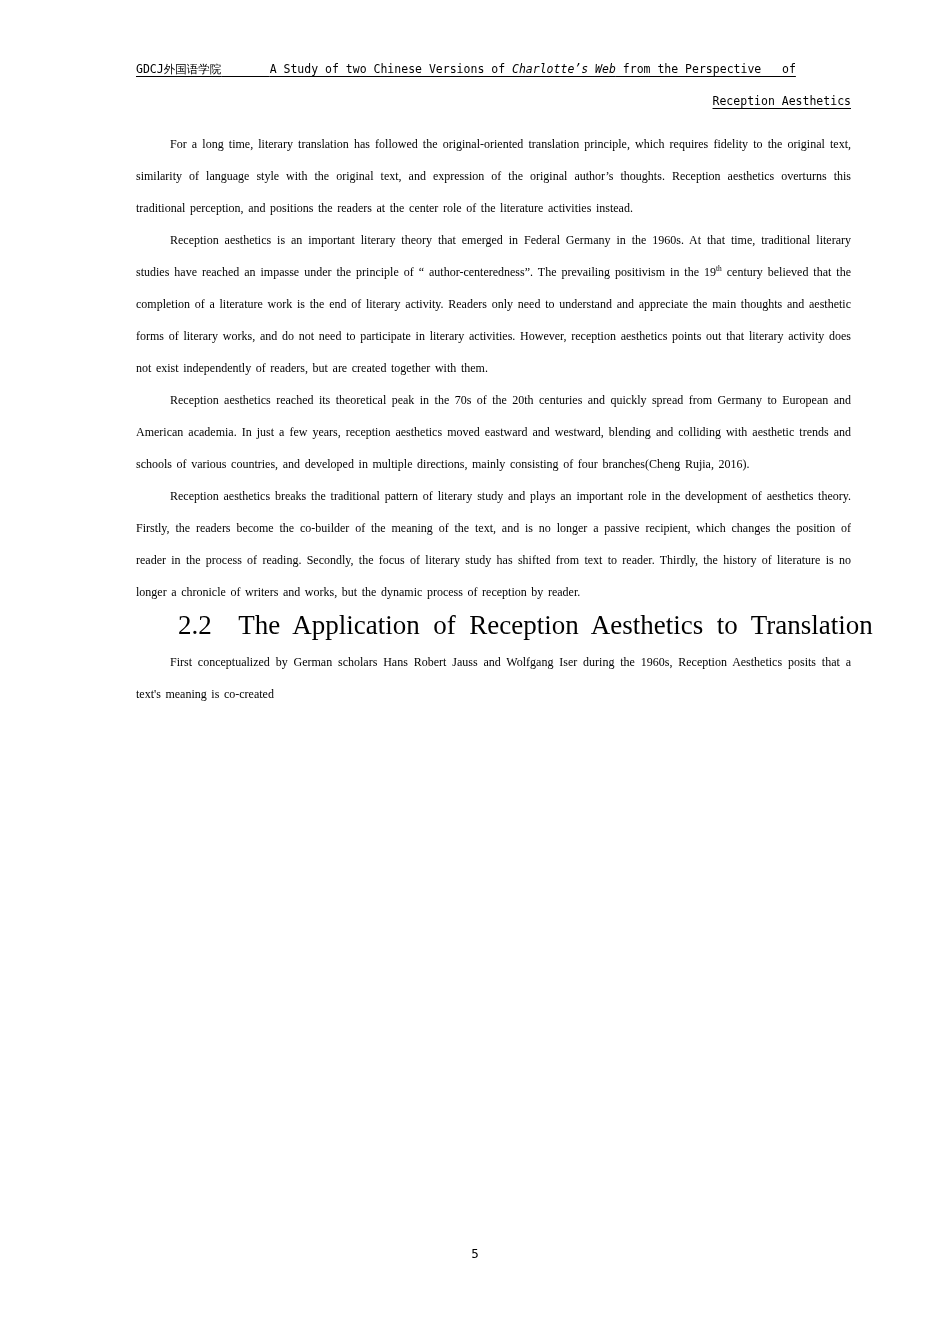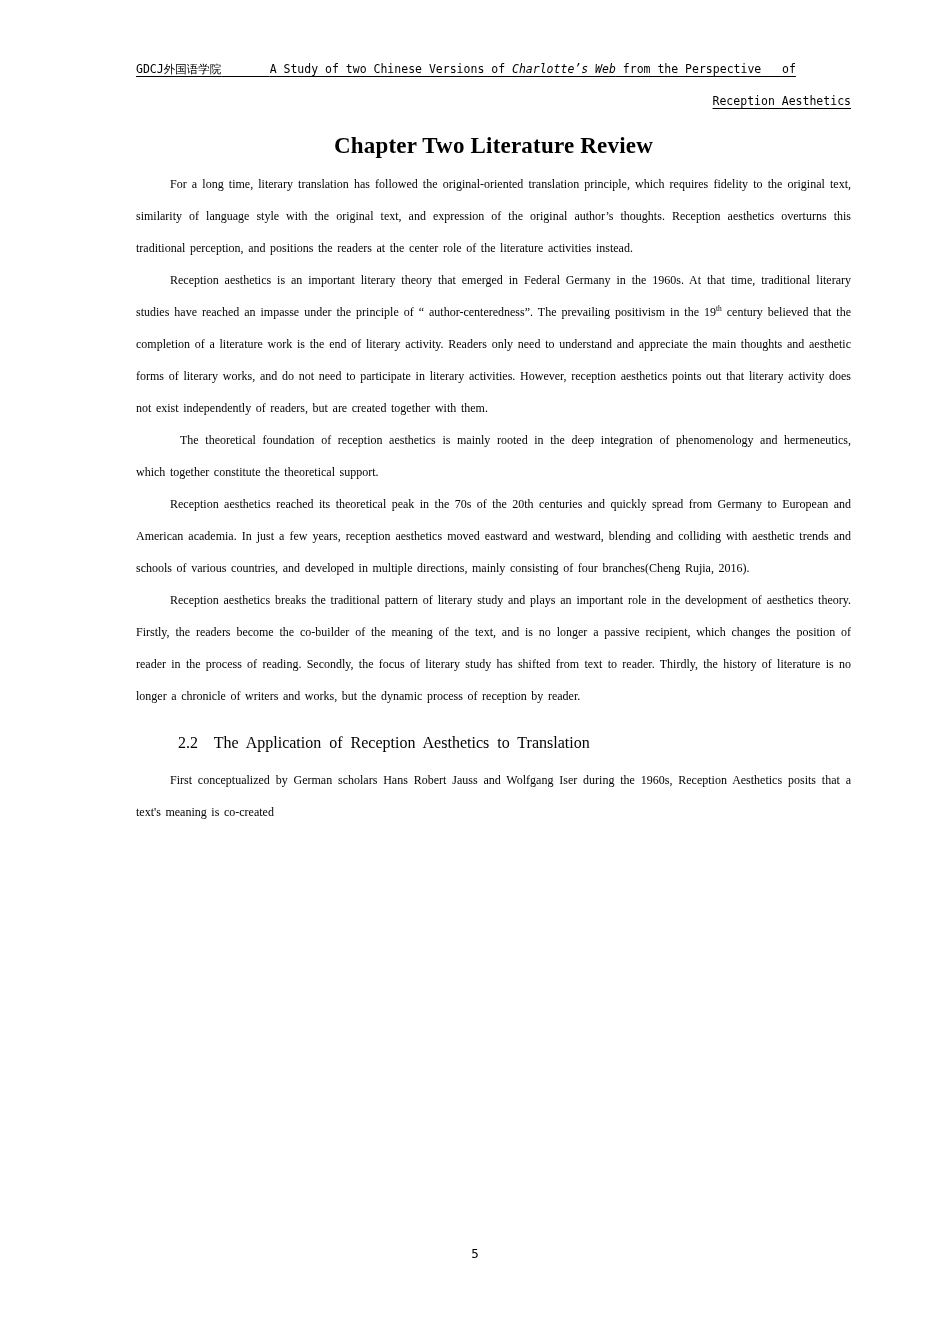--- a/index.html
+++ b/index.html
@@ -81,24 +81,24 @@
   .section-heading {
     font-size: 20.5px;
     font-weight: normal;
     line-height: 34px;
     margin: 6px 0 4px 0;
     padding-left: 48px;
     white-space: pre;
   }
 
   .section-heading-2 {
-    font-size: 16px;
+    font-size: 27px;
     font-weight: normal;
     line-height: 34px;
-    margin: 14px 0 4px 0;
+    margin: 0 0 4px 0;
     padding-left: 42px;
     white-space: pre;
   }
 
   p.body-par {
     font-size: 12px;
     line-height: 32px;
     text-align: justify;
     text-justify: inter-word;
     margin: 0;
@@ -137,28 +137,26 @@
 
 <div class="page">
 
   <div class="running-header">
     <span class="hdr-line hdr-line-1"><span class="hdr-org">GDCJ外国语学院</span><span class="hdr-u">       </span><span class="hdr-u">A Study of two Chinese Versions of </span><span class="hdr-ital">Charlotte’s Web</span><span class="hdr-u"> from the Perspective   of</span></span>
     <span class="hdr-line hdr-line-2"><span class="hdr-u">Reception Aesthetics</span></span>
   </div>
 
   <div class="content">
 
-    <h1 class="chapter-title">Chapter  Two   Literature Review</h1>
 
 
     <p class="body-par">For a long time, literary translation has followed the original-oriented translation principle, which requires fidelity to the original text, similarity of language style with the original text, and expression of the original author’s thoughts. Reception aesthetics overturns this traditional perception, and positions the readers at the center role of the literature activities instead.</p>
 
     <p class="body-par"><span>Reception aesthetics is an important literary theory that emerged in Federal Germany in the 1960s. At that time, traditional literary studies have reached an impasse under the principle of  “ author-centeredness”. The prevailing positivism in the 19</span><sup class="ordinal">th</sup><span> century believed that the completion of a literature work is the end of literary activity. Readers only need to understand and appreciate the main thoughts and aesthetic forms of literary works, and do not need to participate in literary activities. However, reception aesthetics points out that literary activity does not exist independently of readers, but are created together with them.</span></p>
 
-    <p class="body-par indent-wide">The theoretical foundation of reception aesthetics is mainly rooted in the deep integration of phenomenology and hermeneutics, which together constitute the theoretical support.</p>
 
     <p class="body-par">Reception aesthetics reached its theoretical peak in the 70s of the 20th centuries and quickly spread from Germany to European and American academia. In just a few years, reception aesthetics moved eastward and westward, blending and colliding with aesthetic trends and schools of various countries, and developed in multiple directions, mainly consisting of four branches(Cheng Rujia, 2016).</p>
 
     <p class="body-par">Reception aesthetics breaks the traditional pattern of literary study and plays an important role in the development of aesthetics theory. Firstly, the readers become the co-builder of the meaning of the text, and is no longer a passive recipient, which changes the position of reader in the process of reading. Secondly, the focus of literary study has shifted from text to reader. Thirdly, the history of literature is no longer a chronicle of writers and works, but the dynamic process of reception by reader.</p>
 
     <h2 class="section-heading-2">2.2    The  Application  of  Reception  Aesthetics  to  Translation</h2>
 
     <p class="body-par last-line-cut">First conceptualized by German scholars Hans Robert Jauss and Wolfgang Iser during the 1960s, Reception Aesthetics posits that a text's meaning is co-created</p>
 
   </div>

